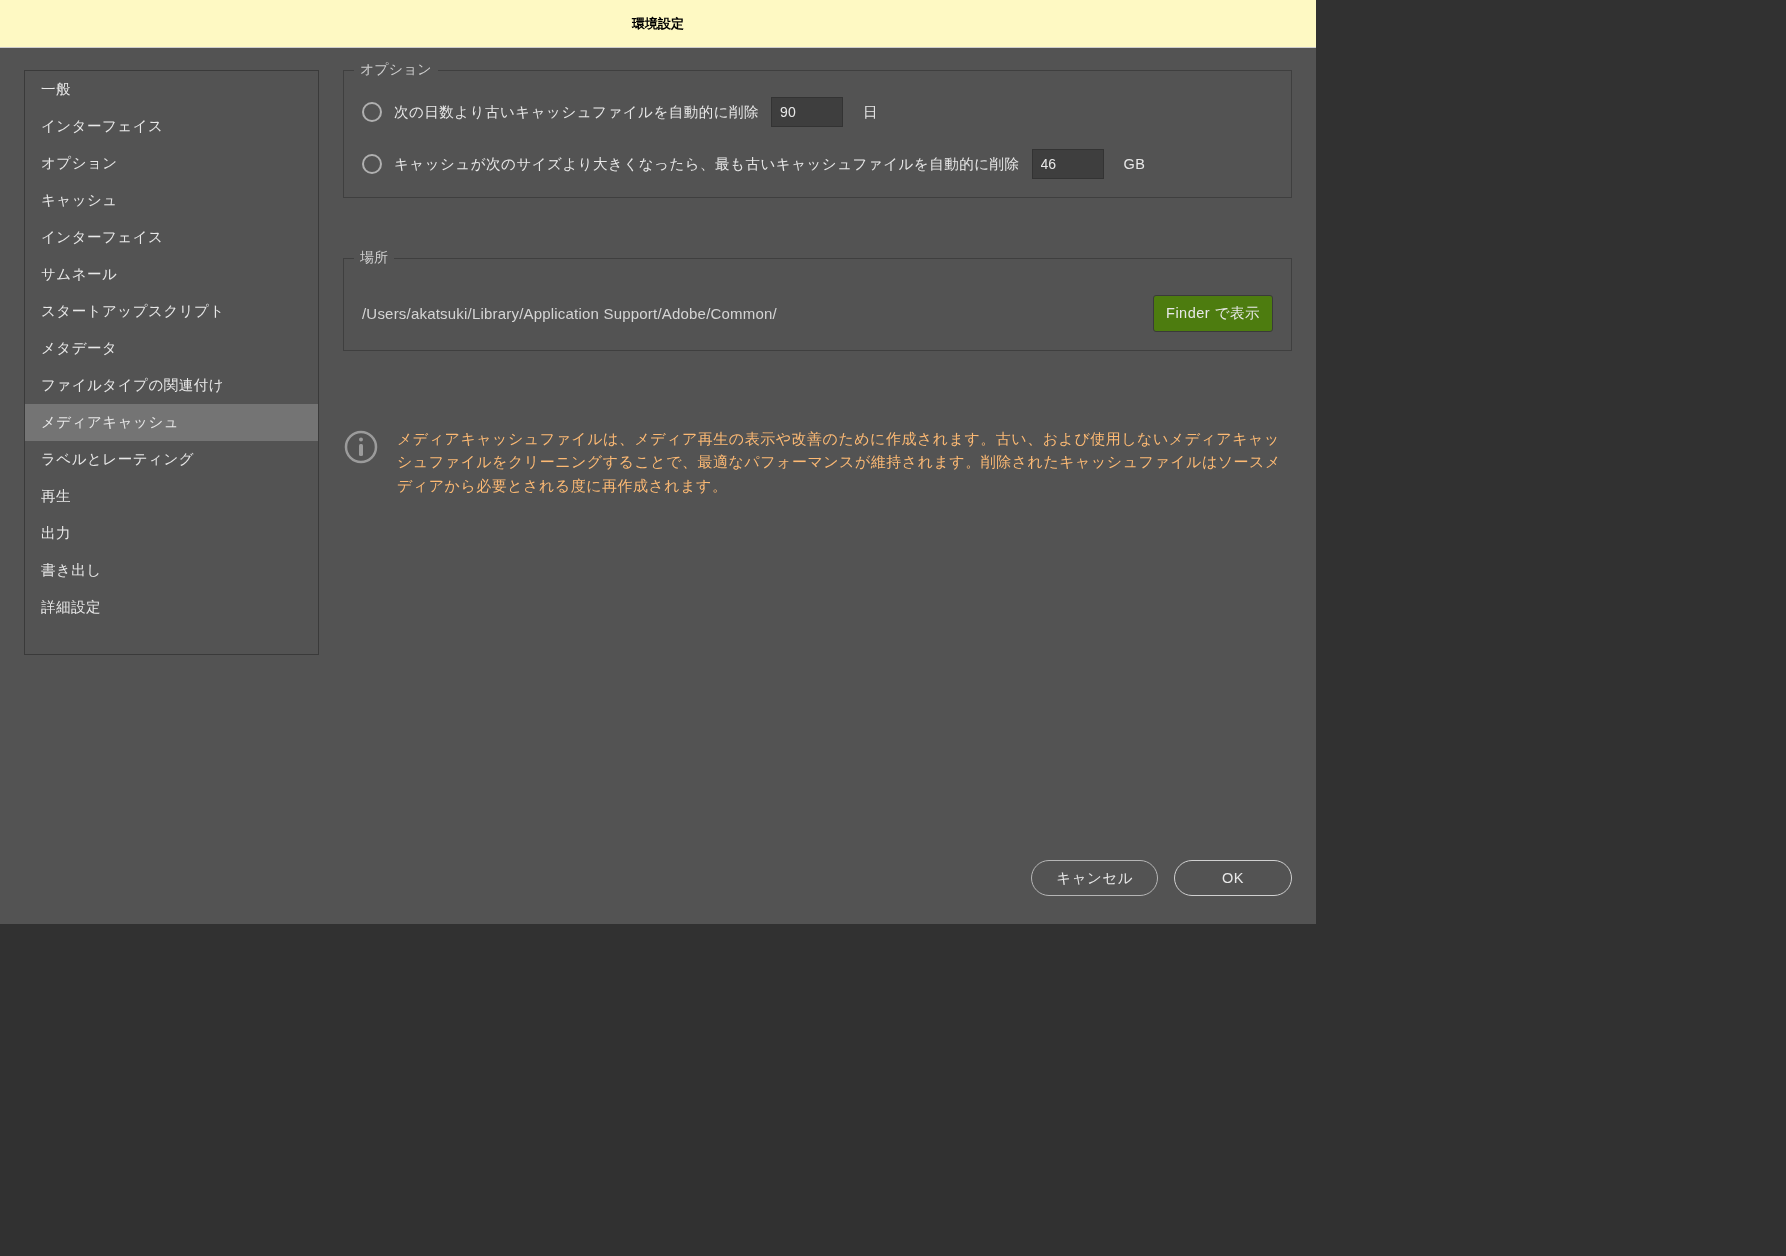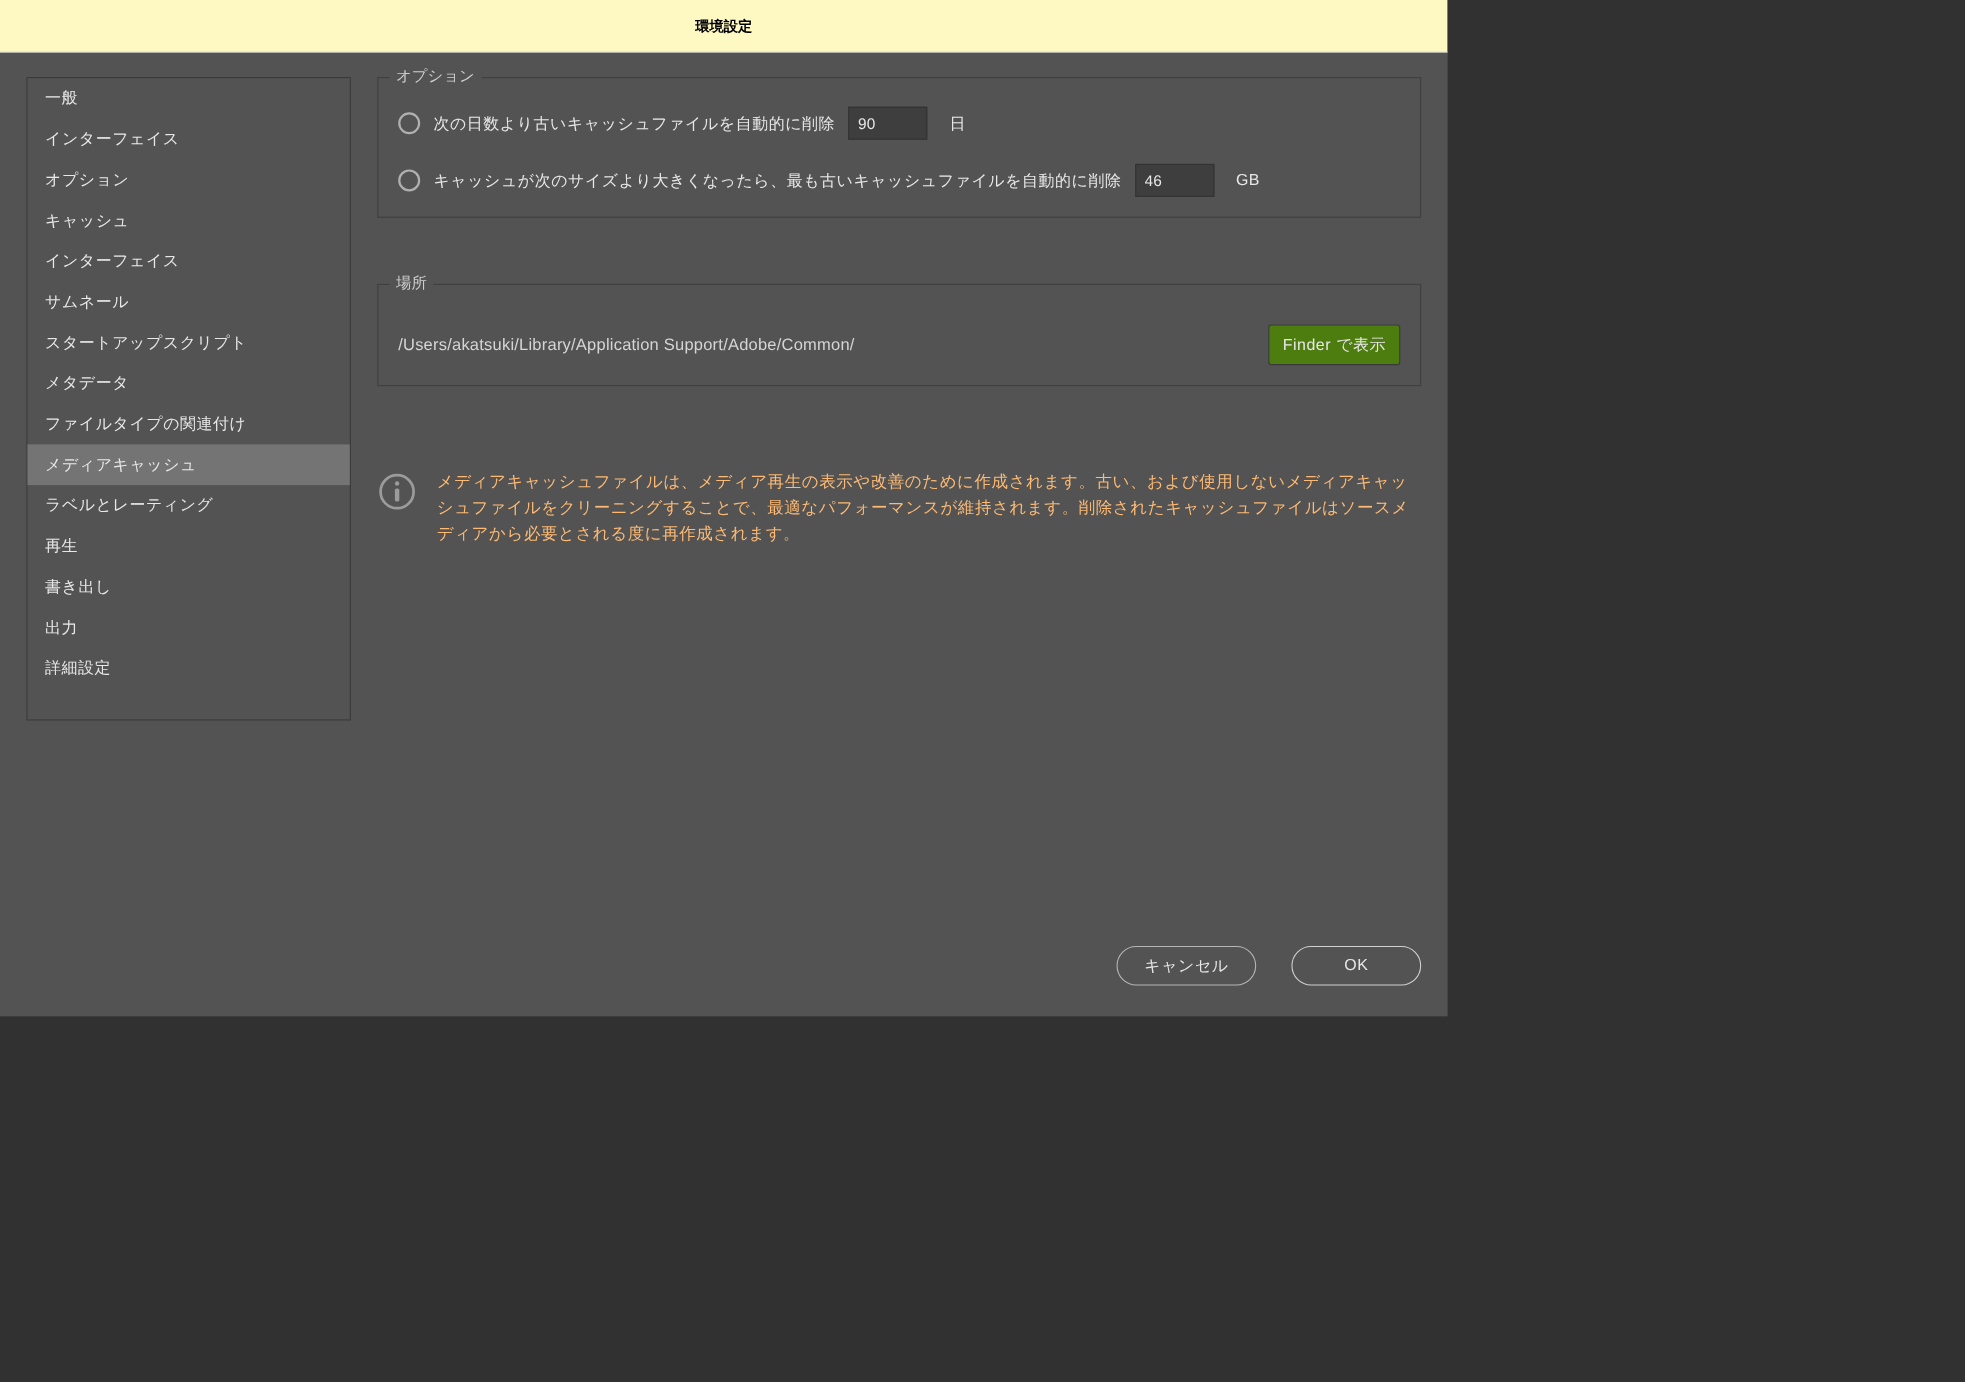--- a/index.html
+++ b/index.html
@@ -162,21 +162,21 @@
     }
     .info-text {
       font-size: 15px;
       color: #fdba74;
       line-height: 1.55;
       letter-spacing: 0.5px;
     }
     .footer {
       display: flex;
       justify-content: flex-end;
-      gap: 32px;
+      gap: 16px;
       padding: 16px 24px 28px 36px;
       background: #535353;
     }
     .footer-button {
       min-width: 118px;
       height: 36px;
       border-radius: 18px;
       border: 1.5px solid #b5b5b5;
       background: transparent;
       color: #e8e8e8;
@@ -205,22 +205,22 @@
         <li class="sidebar-item"><span>オプション</span></li>
         <li class="sidebar-item"><span>キャッシュ</span></li>
         <li class="sidebar-item"><span>インターフェイス</span></li>
         <li class="sidebar-item"><span>サムネール</span></li>
         <li class="sidebar-item"><span>スタートアップスクリプト</span></li>
         <li class="sidebar-item"><span>メタデータ</span></li>
         <li class="sidebar-item"><span>ファイルタイプの関連付け</span></li>
         <li class="sidebar-item selected"><span>メディアキャッシュ</span></li>
         <li class="sidebar-item"><span>ラベルとレーティング</span></li>
         <li class="sidebar-item"><span>再生</span></li>
+        <li class="sidebar-item"><span>出力</span></li>
         <li class="sidebar-item"><span>書き出し</span></li>
-        <li class="sidebar-item"><span>出力</span></li>
         <li class="sidebar-item"><span>詳細設定</span></li>
       </ul>
     </div>
 
     <div class="main-panel">
 
       <div class="fieldset">
         <div class="fieldset-legend">オプション</div>
 
 

